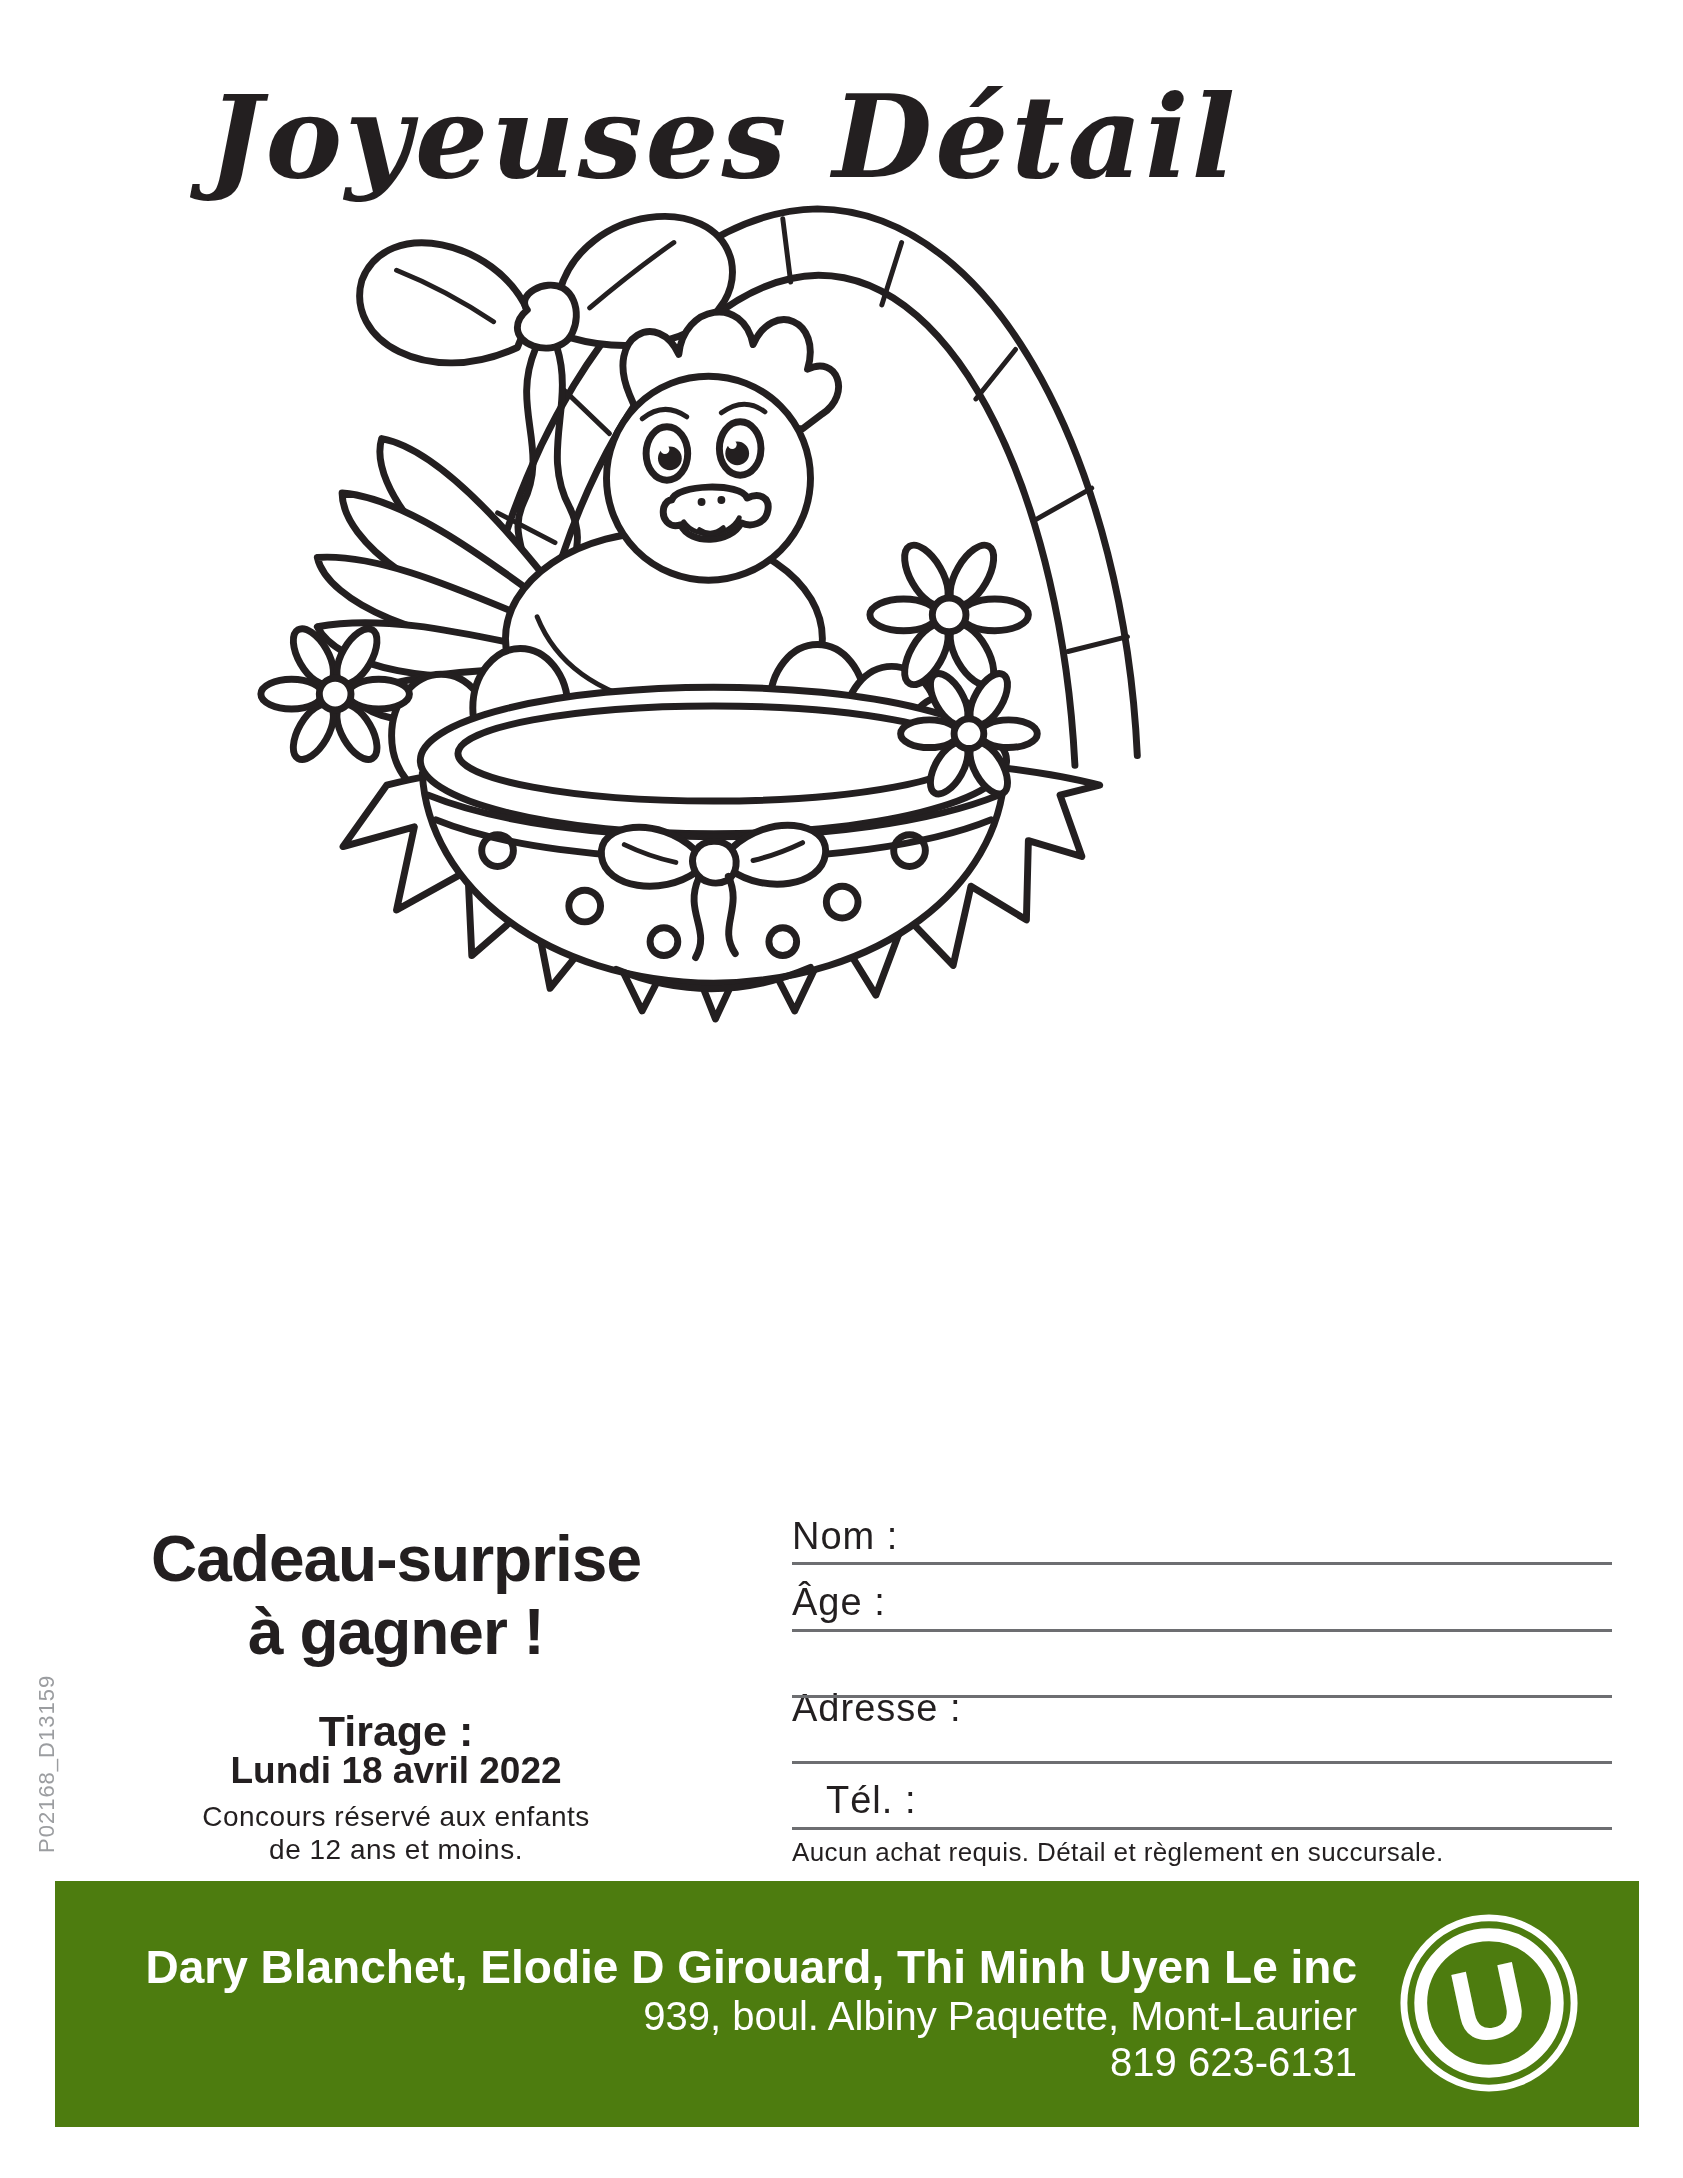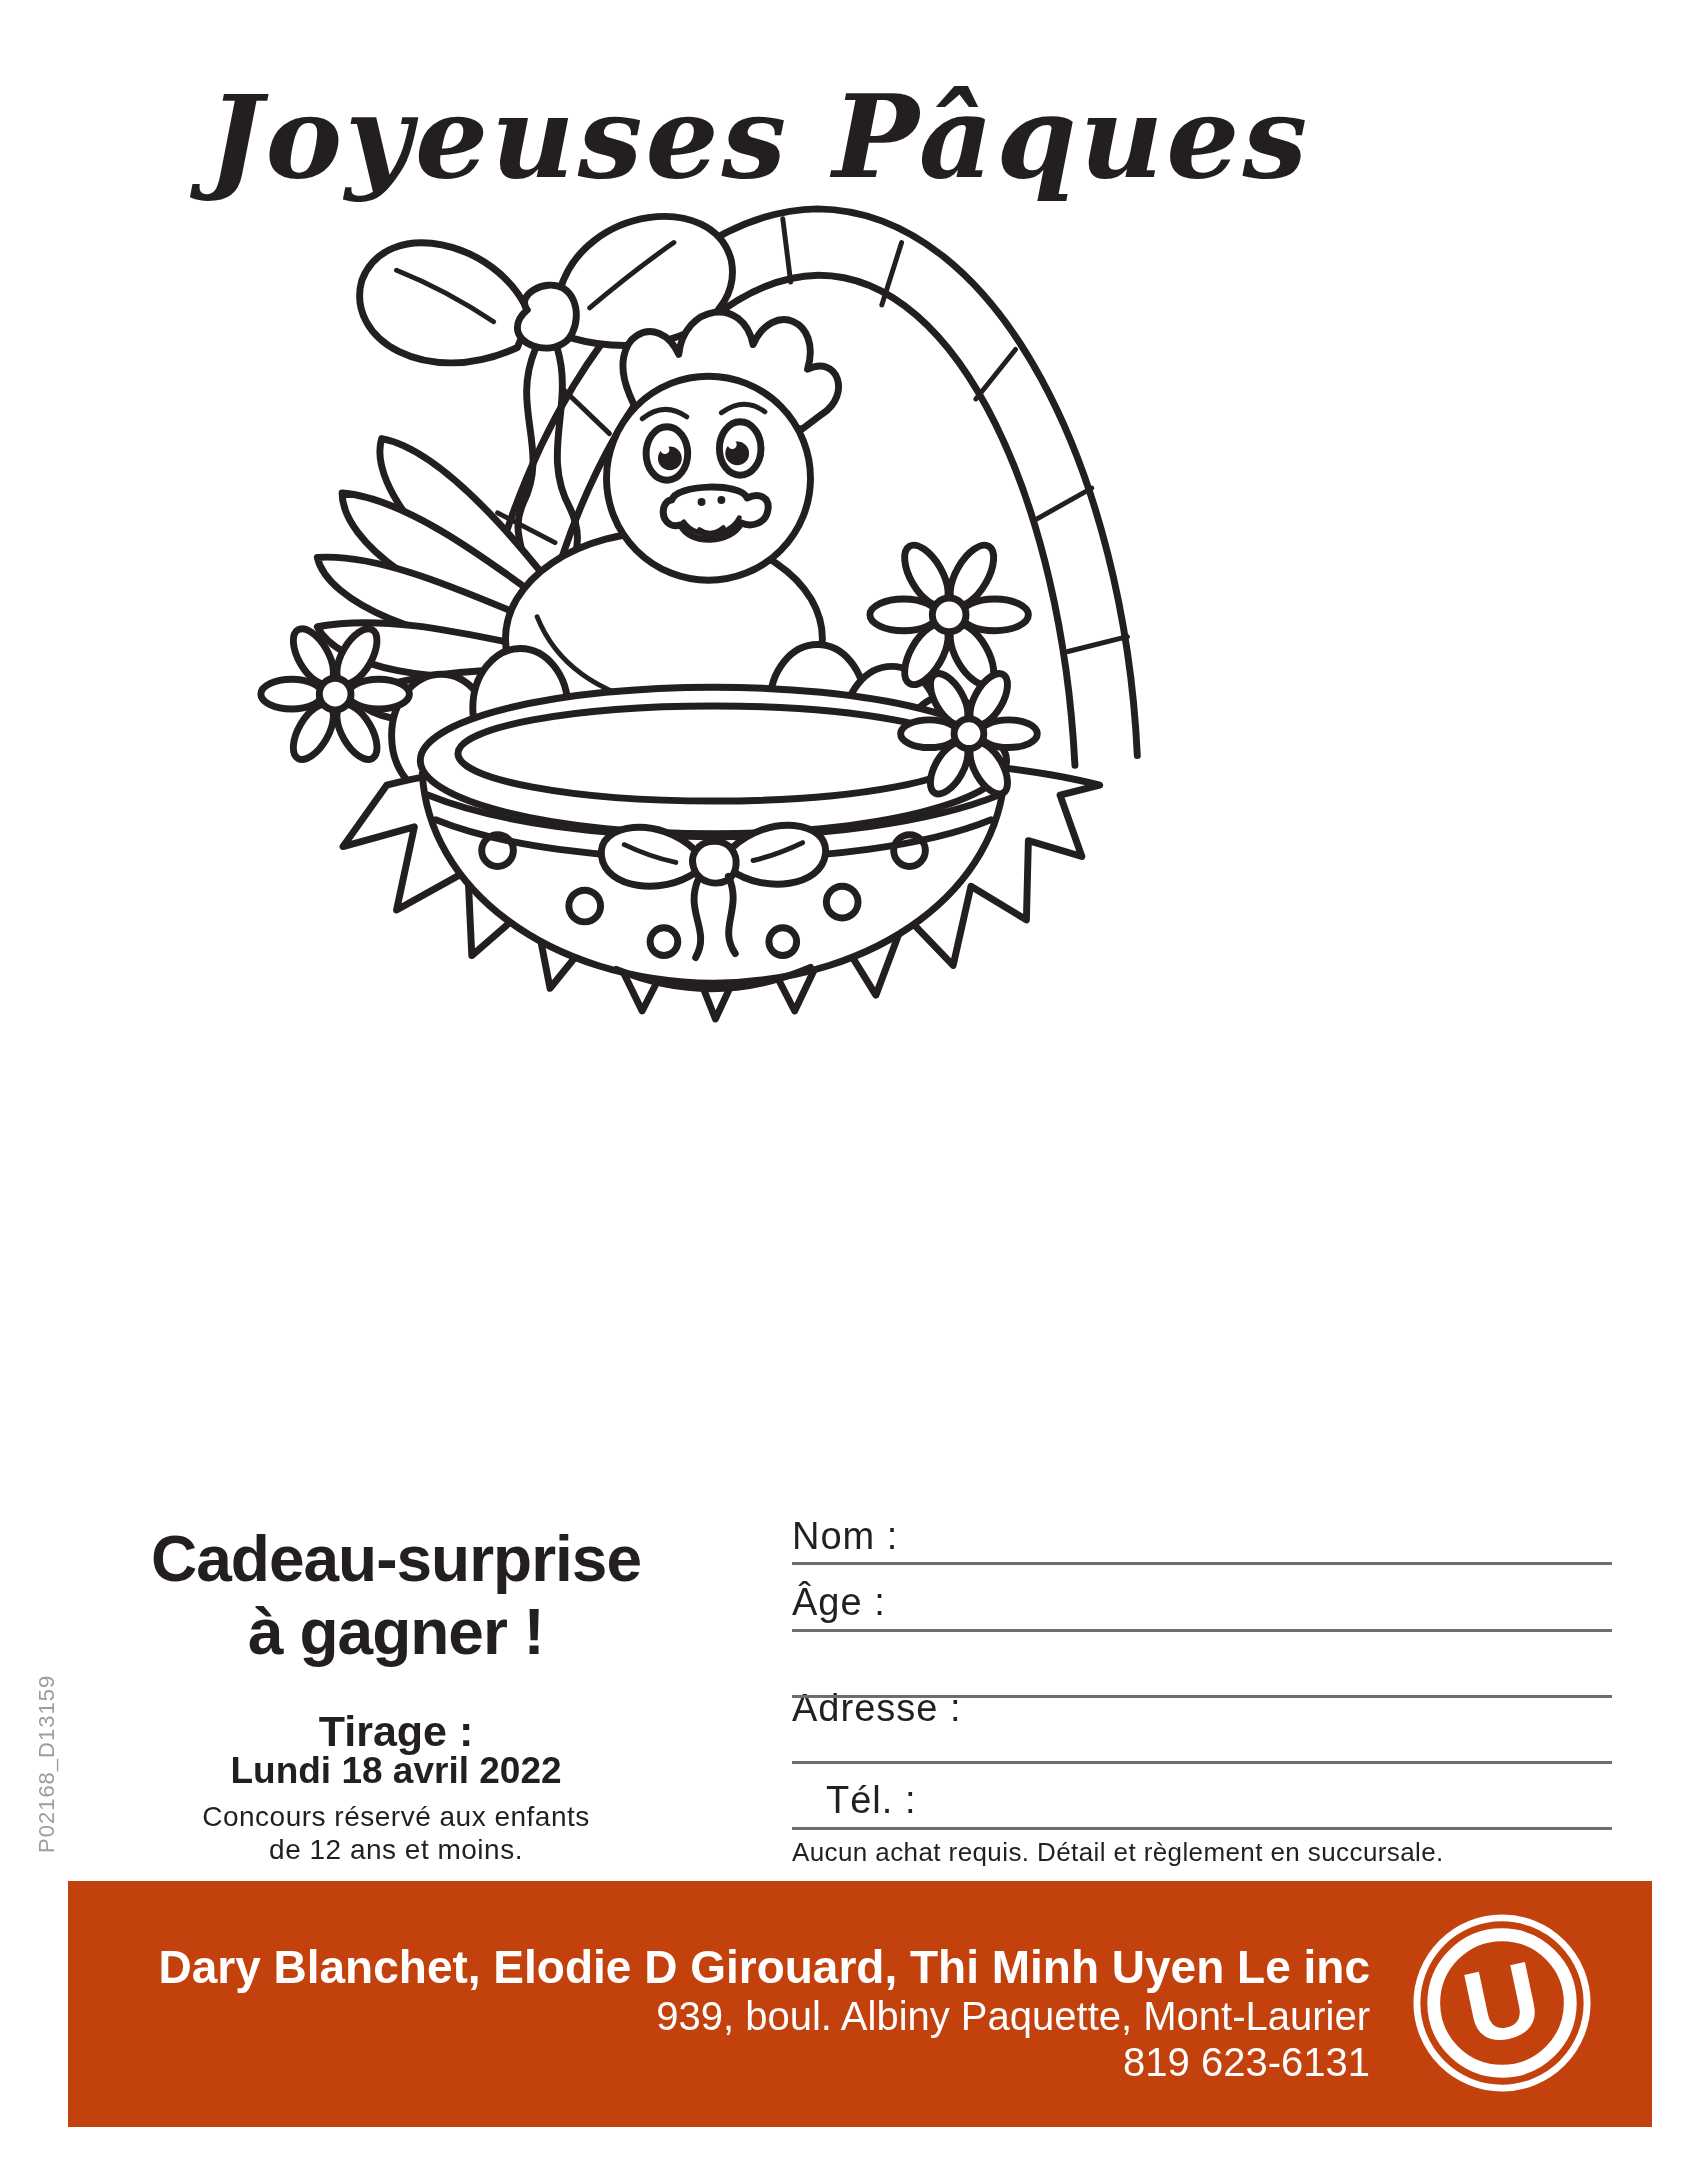--- a/index.html
+++ b/index.html
@@ -60,34 +60,34 @@
   
   .print-code{
     left:34px;top:1853px;
     transform:rotate(-90deg);transform-origin:0 0;
     font-weight:300;font-size:22px;letter-spacing:1px;color:#9b9da0;
     white-space:nowrap;
   }
 
   
   .footer-bar{
-    left:68px;top:1881px;width:1584px;height:246px;background:#c2410c;
+    left:55px;top:1881px;width:1584px;height:246px;background:#4d7c0f;
   }
   .footer-text{
     position:absolute;right:282px;top:61px;text-align:right;color:#ffffff;
   }
   .footer-store{font-weight:bold;font-size:46px;line-height:51px;letter-spacing:0px;white-space:nowrap;}
   .footer-address{font-weight:300;font-size:40px;line-height:46px;white-space:nowrap;}
   .footer-phone{font-weight:300;font-size:40px;line-height:46px;white-space:nowrap;}
   .footer-logo{position:absolute;left:1340px;top:28px;width:188px;height:188px;}
 </style>
 </head>
 <body>
 
-<div class="abs page-title">Joyeuses Pâques</div>
+<div class="abs page-title">Joyeuses Détail</div>
 
 <div class="abs illustration">
   <svg viewBox="0 0 930 910" xmlns="http://www.w3.org/2000/svg">
 
     <g>
       <path class="ink" d="M 212,655 C 225,330 390,62 575,58 C 760,60 885,330 898,610"></path>
       <path class="ink" d="M 272,668 C 282,365 430,128 576,125 C 720,125 822,360 835,620"></path>
       <path class="ink-thin" d="M219,520 L279,540"></path>
       <path class="ink-thin" d="M252,365 L310,395"></path>
       <path class="ink-thin" d="M318,240 L365,285"></path>

